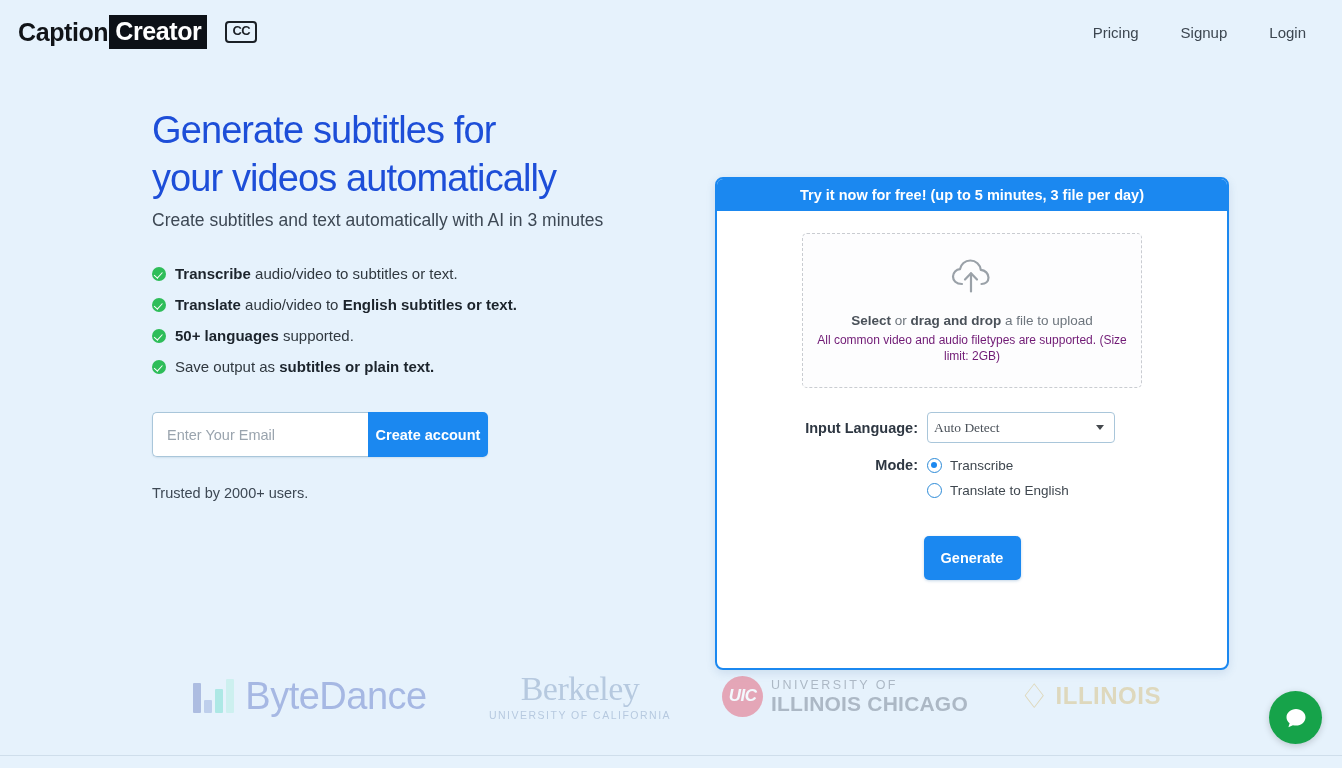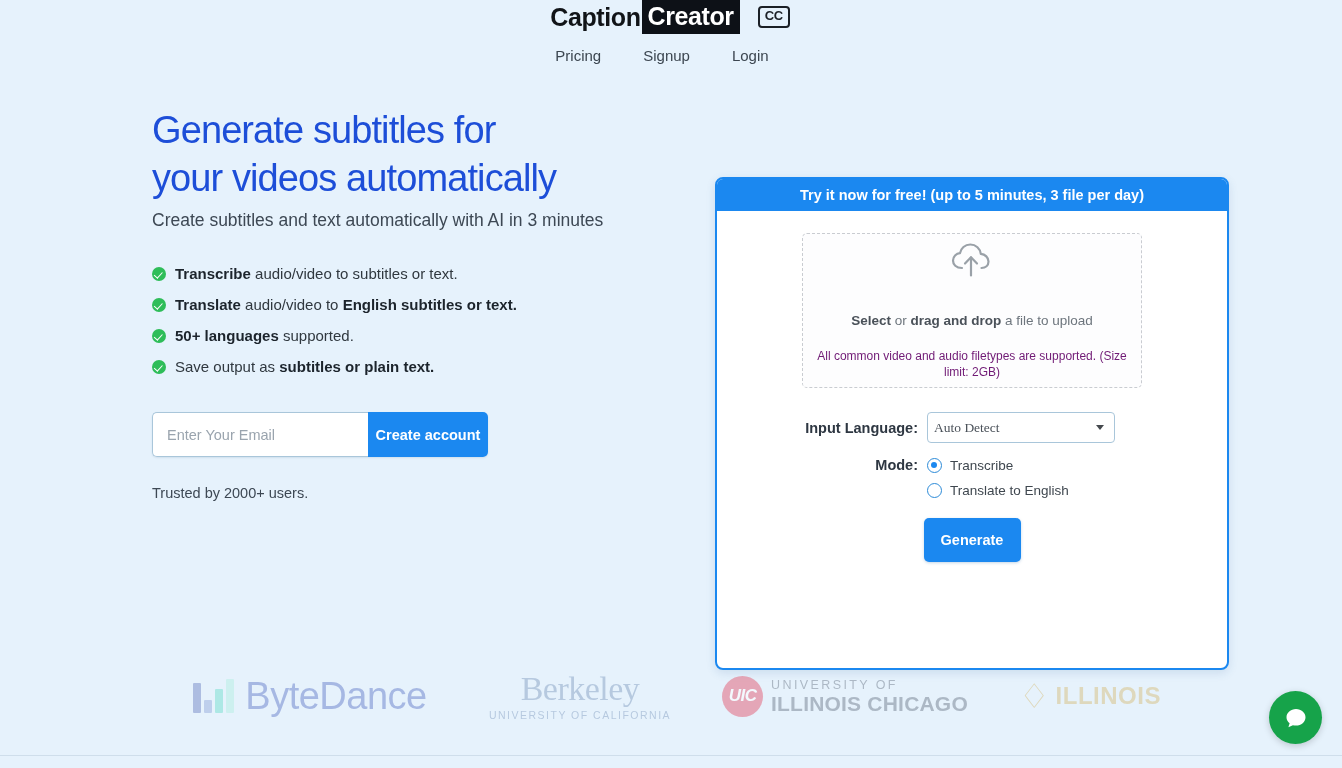--- a/index.html
+++ b/index.html
@@ -13,21 +13,20 @@
     position: relative;
   }
 
   
   .header {
     height: 64px;
     display: flex;
     align-items: center;
     justify-content: space-between;
     padding: 0 20px 0 18px;
-    flex-direction: column;
   }
   .logo {
     display: flex;
     align-items: center;
     font-size: 25px;
     font-weight: bold;
     letter-spacing: -0.4px;
   }
   .logo-caption { color: #111418; }
   .logo-creator {
@@ -185,21 +184,20 @@
     width: 340px;
     height: 155px;
     border: 1.5px dashed #c9ccd1;
     border-radius: 5px;
     background: #fdfdfe;
     display: flex;
     flex-direction: column;
     align-items: center;
     justify-content: center;
     cursor: pointer;
-    gap: 16px;
   }
   .cloud-icon { margin-bottom: 14px; }
   .dz-line1 {
     font-size: 13.5px;
     color: #6d757d;
     margin-bottom: 4px;
   }
   .dz-line1 b { color: #4a5159; font-weight: bold; }
   .dz-line2 {
     font-size: 12px;
@@ -283,21 +281,21 @@
     position: absolute;
     left: 2.7px; top: 2.7px;
     width: 6.2px; height: 6.2px;
     border-radius: 50%;
     background: #1b88f0;
   }
   .radio-label { font-size: 13.5px; color: #3f474f; }
 
   .generate-btn {
     display: block;
-    margin: 10px auto 0 auto;
+    margin: 28px auto 0 auto;
     width: 97px;
     height: 44px;
     background: #1b88f0;
     color: #ffffff;
     border: none;
     border-radius: 5px;
     font-size: 14.5px;
     font-weight: bold;
     font-family: "Liberation Sans", sans-serif;
     cursor: pointer;

